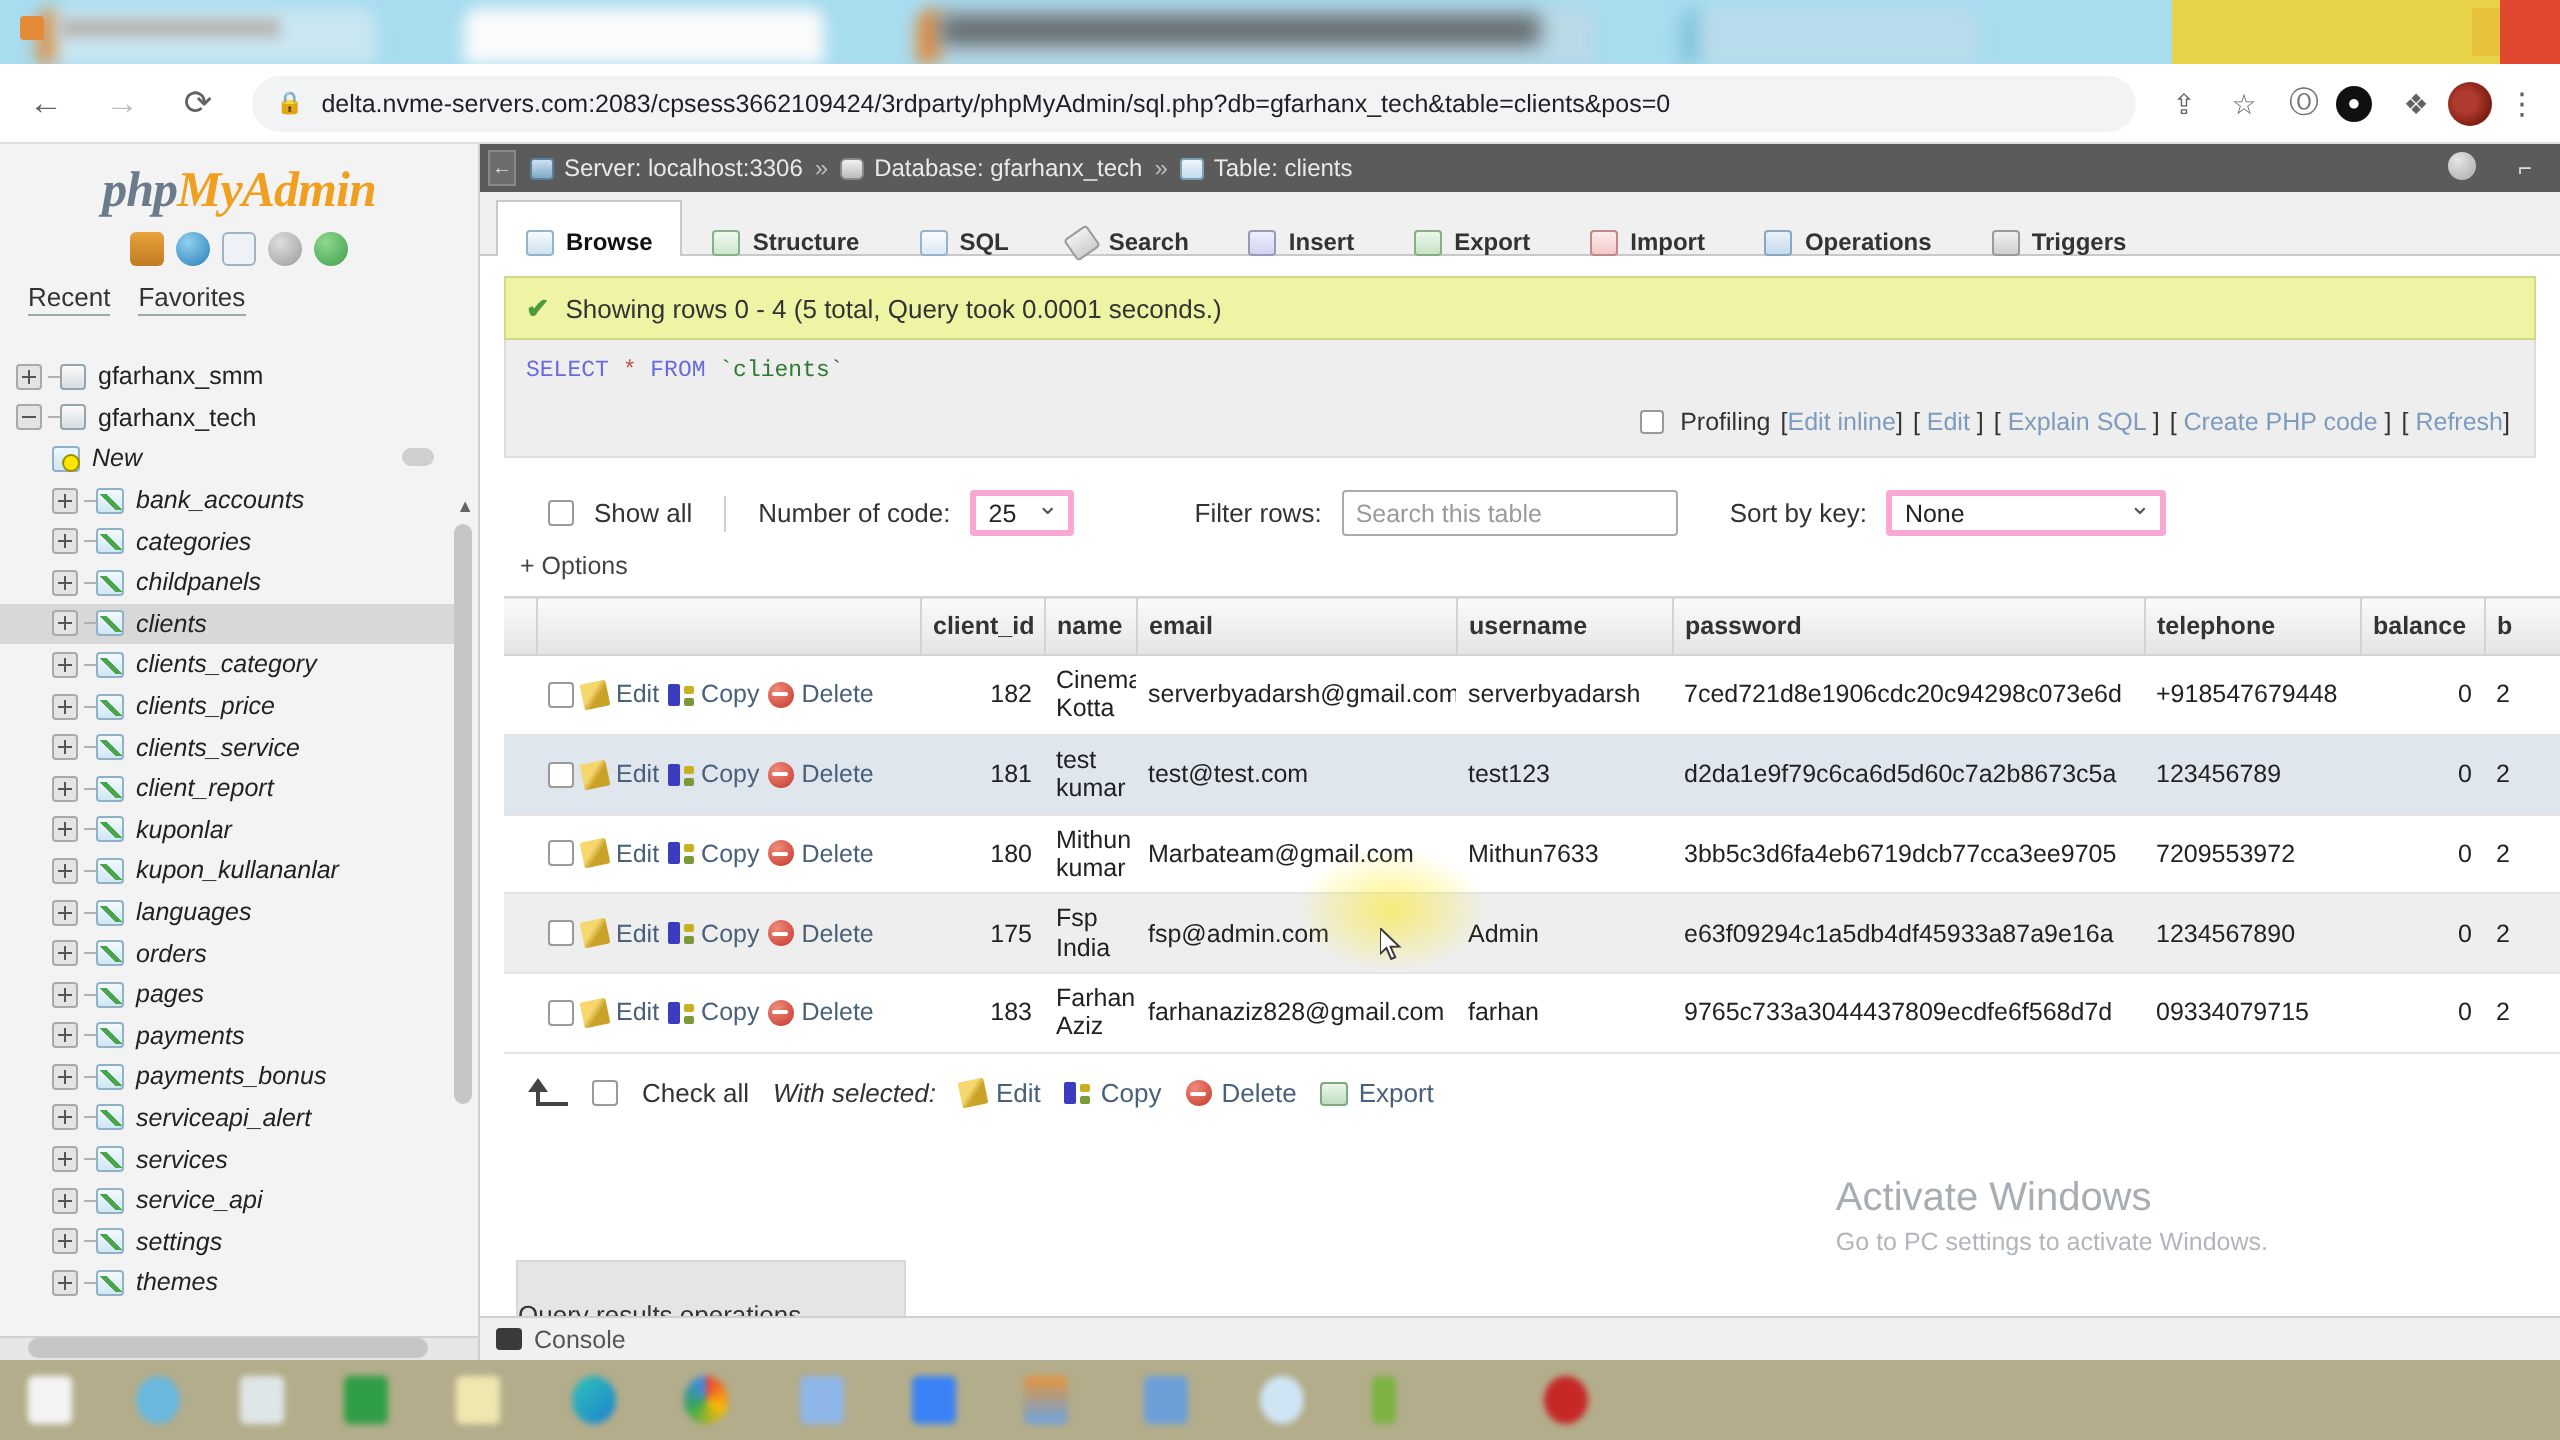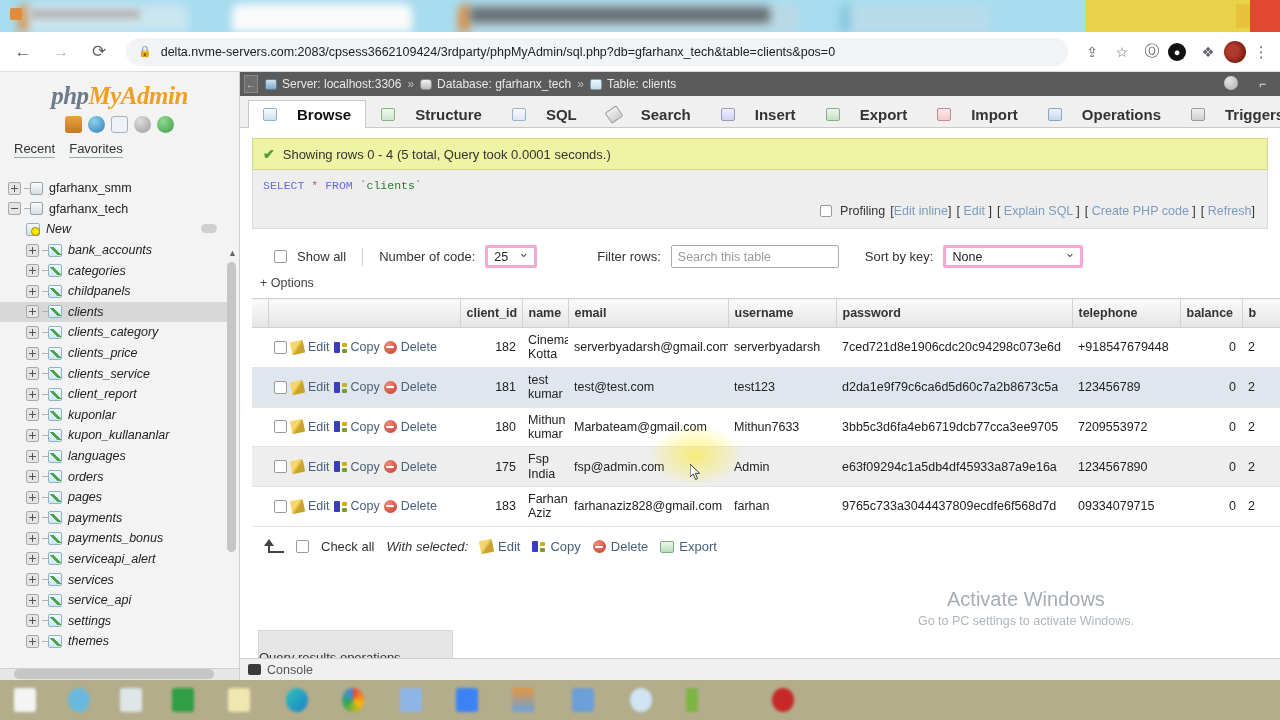--- a/index.html
+++ b/index.html
@@ -155,22 +155,22 @@
   .ci-db { background: linear-gradient(#f2f2f2,#bcbcbc); border:1px solid #8a8a8a; border-radius:3px;}
   .ci-table { background: linear-gradient(#eef6fb,#c3dced); border:1px solid #7fa0b5;}
   .crumb-sep { margin: 0 6px; color:#bdbdbd; }
   .crumb-gear { position:absolute; right:42px; top:4px; width:14px;height:14px;border-radius:50%;
                 background: radial-gradient(circle at 35% 30%, #e6e6e6,#a9a9a9);}
   .crumb-min { position:absolute; right:14px; top:5px; color:#ddd; font-size:12px; }
 
   .tabs { display:flex; align-items:flex-end; height: 32px; background:#f0f0f0;
           border-bottom: 1px solid #c9c9c9; padding-left: 8px; }
   .tab {
-    display:flex; align-items:center; gap:20px;
-    height: 28px; padding: 0 14px; font-size: 15px; font-weight: bold; color:#333;
+    display:flex; align-items:flex-end; gap:6px;
+    height: 28px; padding: 0 14px; font-size: 12px; font-weight: bold; color:#333;
     border: 1px solid transparent; border-bottom: none;
     position: relative; top: 1px;
   }
   .tab.active { background:#fff; border-color:#c9c9c9; color:#111; }
   .tab-ico { width:14px;height:13px;border-radius:2px;display:inline-block;}
   .ti-browse { background: linear-gradient(#f6fbff,#cfe2f0); border:1px solid #93b3c8;}
   .ti-structure { background: linear-gradient(#eef9ee,#cfe6cf); border:1px solid #89b189; position:relative;}
   .ti-sql { background: linear-gradient(#f8fbff,#dce9f5); border:1px solid #9ab2c8;}
   .ti-search { background: linear-gradient(#f0f0f0,#cfcfcf); border:1px solid #9a9a9a; transform: rotate(-35deg);}
   .ti-insert { background: linear-gradient(#efefff,#d3d3f0); border:1px solid #9a9ab8;}
@@ -276,21 +276,21 @@
 
   .console-bar {
     position:absolute; left:0; bottom:0; width: 1040px; height: 22px;
     background: #f0f0f0; border-top: 1px solid #cfcfcf;
     display:flex; align-items:center; padding-left: 8px; gap:6px;
     font-size: 12.5px; color:#555;
   }
   .console-ico { width:13px;height:11px;background:#3a3a3a;border-radius:2px;}
 
   .watermark {
-    position: absolute; right: 146px; bottom: 52px; text-align: center;
+    position: absolute; right: 146px; bottom: 52px; text-align: left;
     color: #9aa0a6; pointer-events: none;
   }
   .wm-title { font-size: 20px; color:#a7adb3; }
   .wm-sub { font-size: 12.5px; color:#b0b6bb; margin-top: 3px; }
 
   .cursor {
     position: absolute; left: 690px; top: 392px;
     width: 12px; height: 17px; pointer-events: none;
   }
   .highlight-blob {

